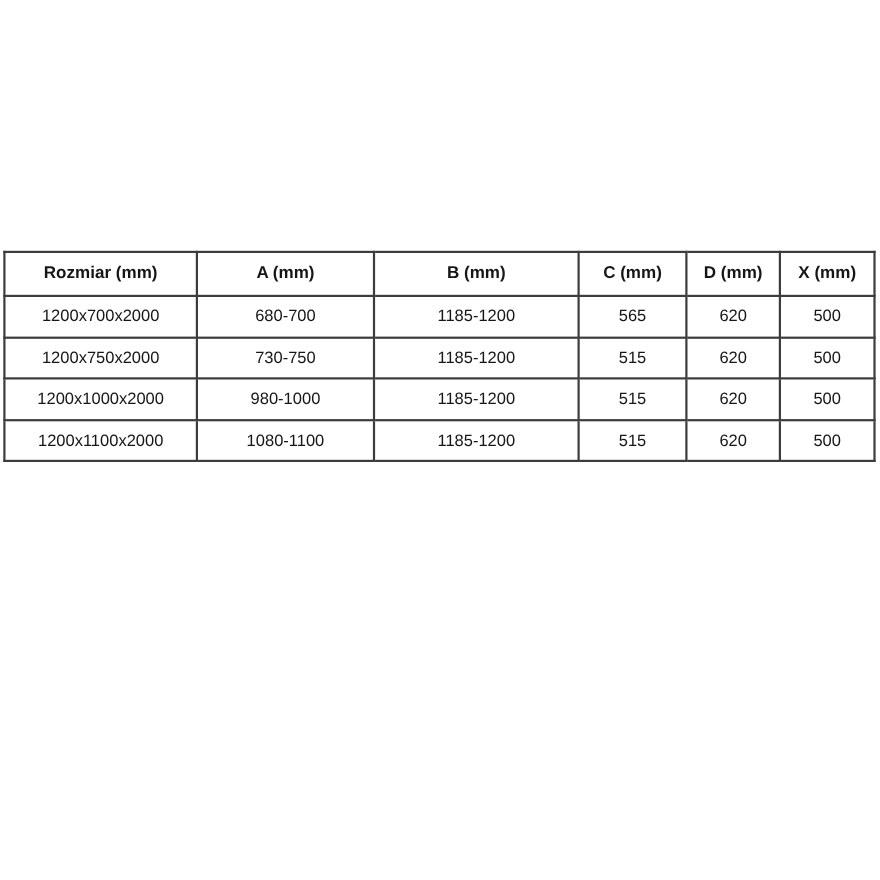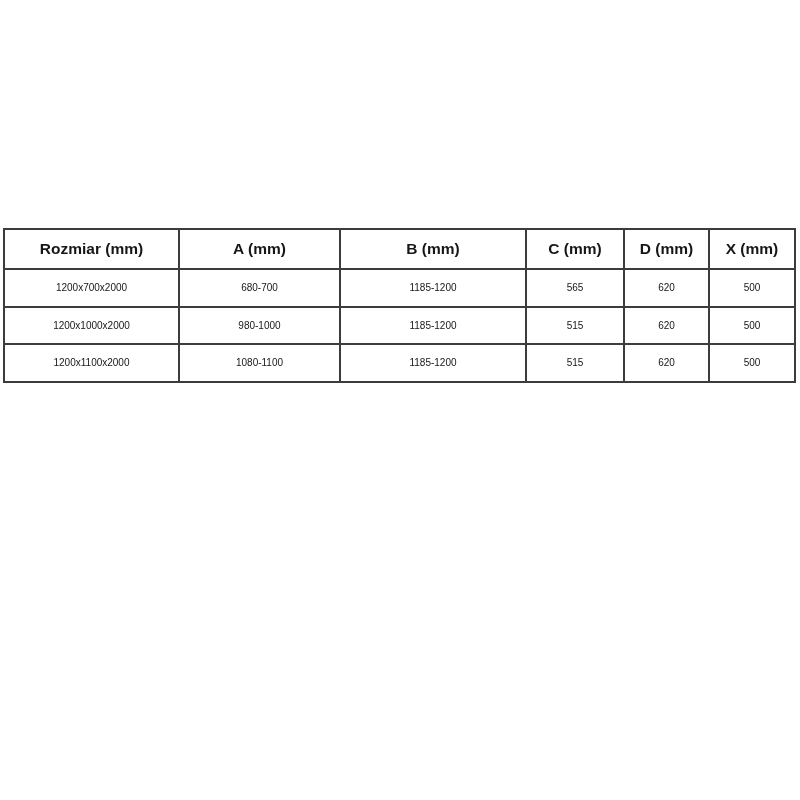--- a/index.html
+++ b/index.html
@@ -38,21 +38,21 @@
     white-space: nowrap;
     overflow: hidden;
   }
   .dim-table th {
     height: 38px;
     font-size: 15.5px;
     font-weight: bold;
   }
   .dim-table td {
     height: 35.5px;
-    font-size: 10px;
+    font-size: 15px;
     font-weight: normal;
   }
   
   col.c0 { width: 175px; }
   col.c1 { width: 161px; }
   col.c2 { width: 186px; }
   col.c3 { width: 98px; }
   col.c4 { width: 85px; }
   col.c5 { width: 86px; }
 </style>
@@ -82,20 +82,28 @@
     <tbody>
         <tr>
           <td>1200x700x2000</td>
           <td>680-700</td>
           <td>1185-1200</td>
           <td>565</td>
           <td>620</td>
           <td>500</td>
         </tr>
         <tr>
+          <td>1200x750x2000</td>
+          <td>730-750</td>
+          <td>1185-1200</td>
+          <td>515</td>
+          <td>620</td>
+          <td>500</td>
+        </tr>
+        <tr>
           <td>1200x1000x2000</td>
           <td>980-1000</td>
           <td>1185-1200</td>
           <td>515</td>
           <td>620</td>
           <td>500</td>
         </tr>
         <tr>
           <td>1200x1100x2000</td>
           <td>1080-1100</td>

